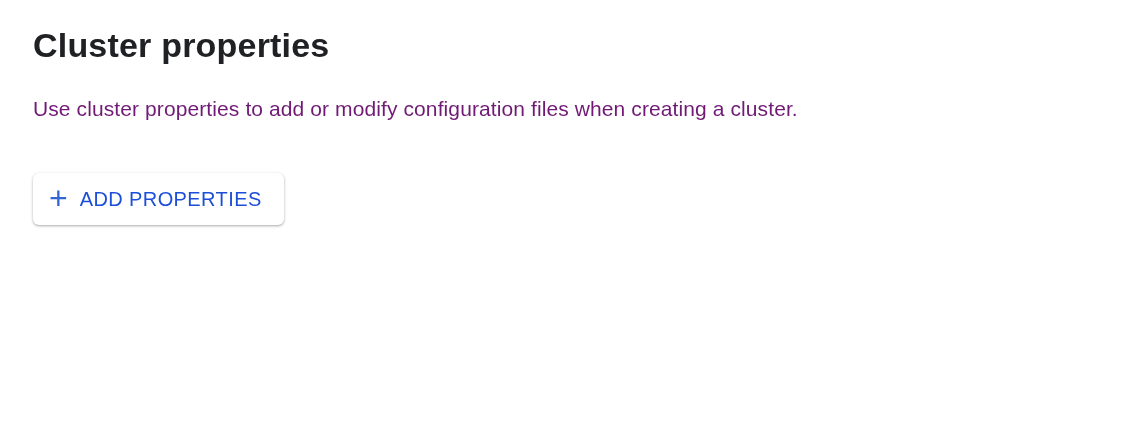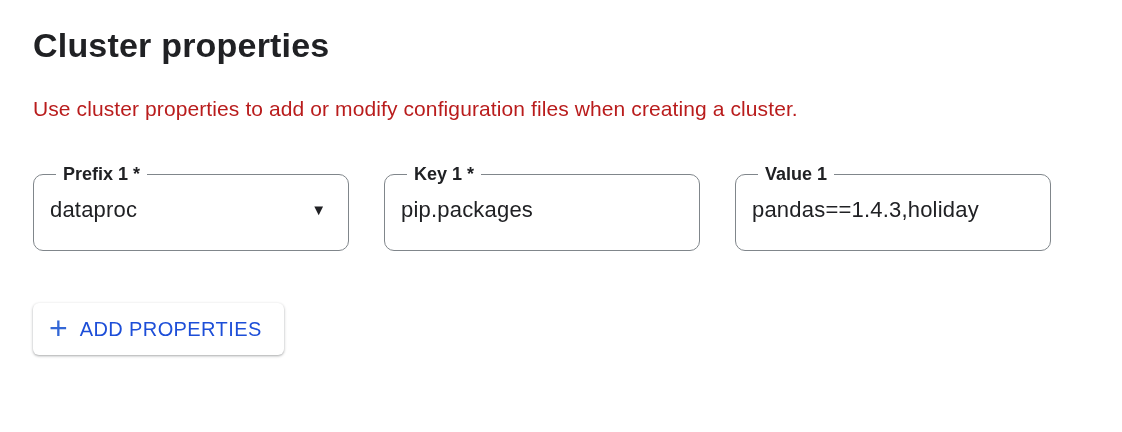--- a/index.html
+++ b/index.html
@@ -13,21 +13,21 @@
 
   .page-title {
     font-size: 34px;
     font-weight: 700;
     color: #202124;
     letter-spacing: 0.2px;
   }
   .page-desc {
     margin-top: 32px;
     font-size: 21px;
-    color: #b91c1c;
+    color: #701a75;
     letter-spacing: 0.1px;
   }
 
   .fields-row {
     margin-top: 44px;
     display: flex;
     gap: 35px;
     align-items: flex-start;
   }
   fieldset.field {
@@ -108,44 +108,19 @@
 </style>
 </head>
 <body>
 
 <div class="page">
 
   <h1 class="page-title">Cluster properties</h1>
 
   <p class="page-desc">Use cluster properties to add or modify configuration files when creating a cluster.</p>
 
-  <div class="fields-row">
-
-    <fieldset class="field">
-      <legend>Prefix 1 *</legend>
-      <div class="field-inner">
-        <span class="field-value">dataproc</span>
-        <span class="caret">▼</span>
-      </div>
-    </fieldset>
-
-    <fieldset class="field">
-      <legend>Key 1 *</legend>
-      <div class="field-inner">
-        <input class="field-input" type="text" value="pip.packages" style="">
-      </div>
-    </fieldset>
-
-    <fieldset class="field">
-      <legend>Value 1</legend>
-      <div class="field-inner">
-        <input class="field-input" type="text" value="pandas==1.4.3,holiday" style="">
-      </div>
-    </fieldset>
-
-  </div>
 
   <button class="add-btn">
     <span class="plus-glyph">+</span>
     <span class="btn-label">ADD PROPERTIES</span>
   </button>
 
 </div>
 
 </body></html>

